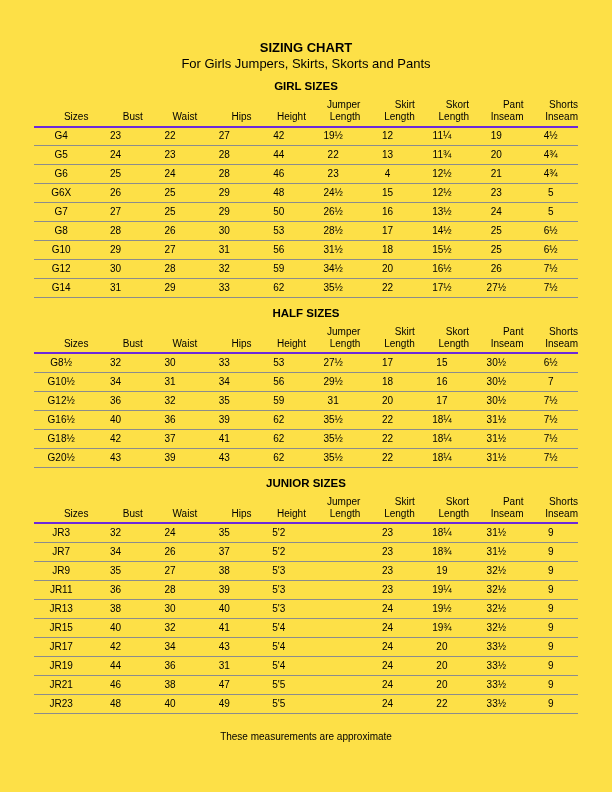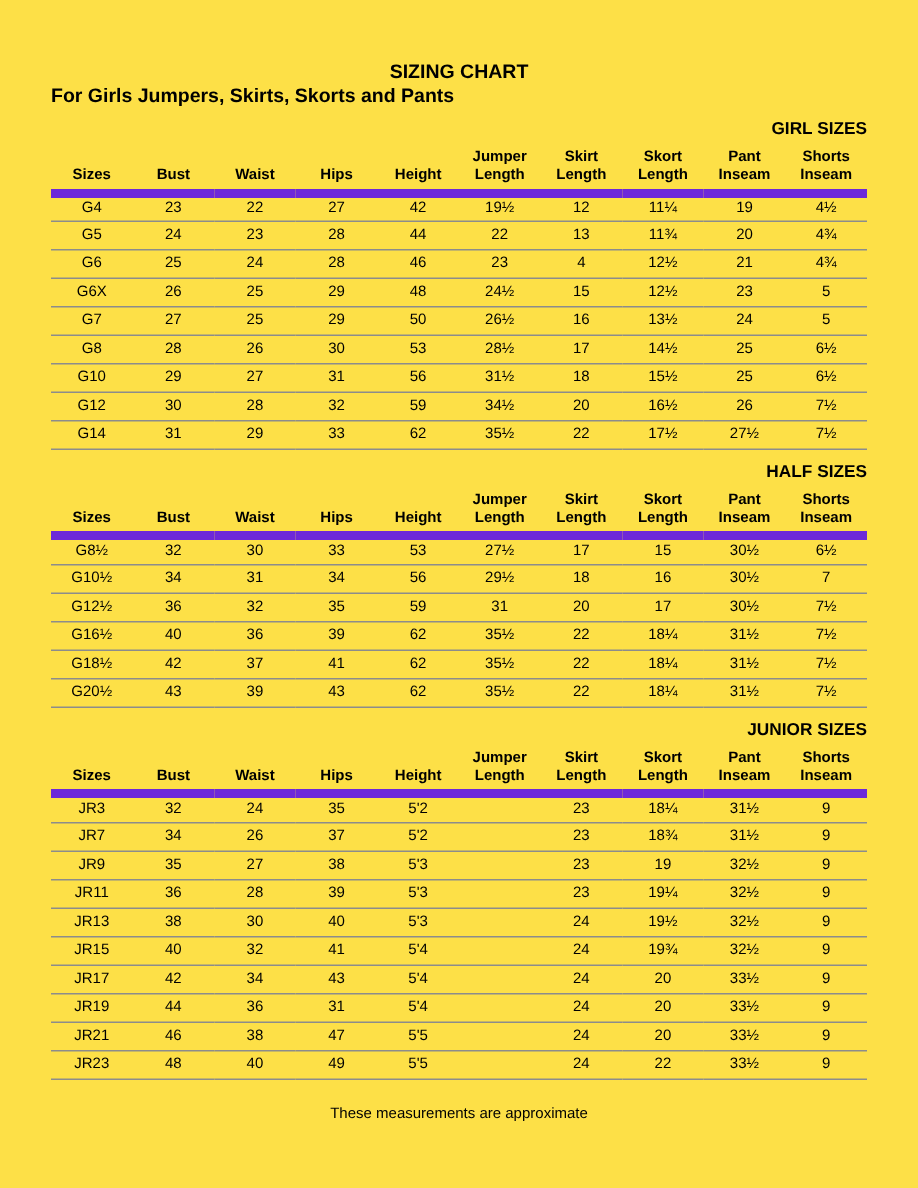--- a/index.html
+++ b/index.html
@@ -16,47 +16,48 @@
     padding: 40px 34px 0 34px;
     overflow: hidden;
   }
   .doc-title {
     text-align: center;
     font-size: 13px;
     font-weight: bold;
     line-height: 1.2;
   }
   .doc-subtitle {
+    text-align: center;
     font-size: 13px;
-    font-weight: bold;
+    font-weight: normal;
     line-height: 1.2;
   }
   .section-title {
-    text-align: right;
+    text-align: center;
     font-size: 11.5px;
     font-weight: bold;
     margin-top: 9px;
     margin-bottom: 3px;
     line-height: 1.2;
   }
   .doc-subtitle { margin-bottom: 2px; }
   table.sizing-table {
     width: 100%;
     border-collapse: collapse;
     table-layout: fixed;
   }
   table.sizing-table th {
     font-size: 10px;
-    font-weight: bold;
-    text-align: center;
+    font-weight: normal;
+    text-align: right;
     vertical-align: bottom;
     white-space: pre-line;
     line-height: 1.18;
     padding: 2px 0 3px 0;
-    border-bottom: 6px solid #6d28d9;
+    border-bottom: 2px solid #6d28d9;
   }
   table.sizing-table td {
     font-size: 10px;
     text-align: center;
     vertical-align: middle;
     height: 19px;
     border-bottom: 1.5px solid #8c8c8c;
     line-height: 1;
   }
   .footer-note {

